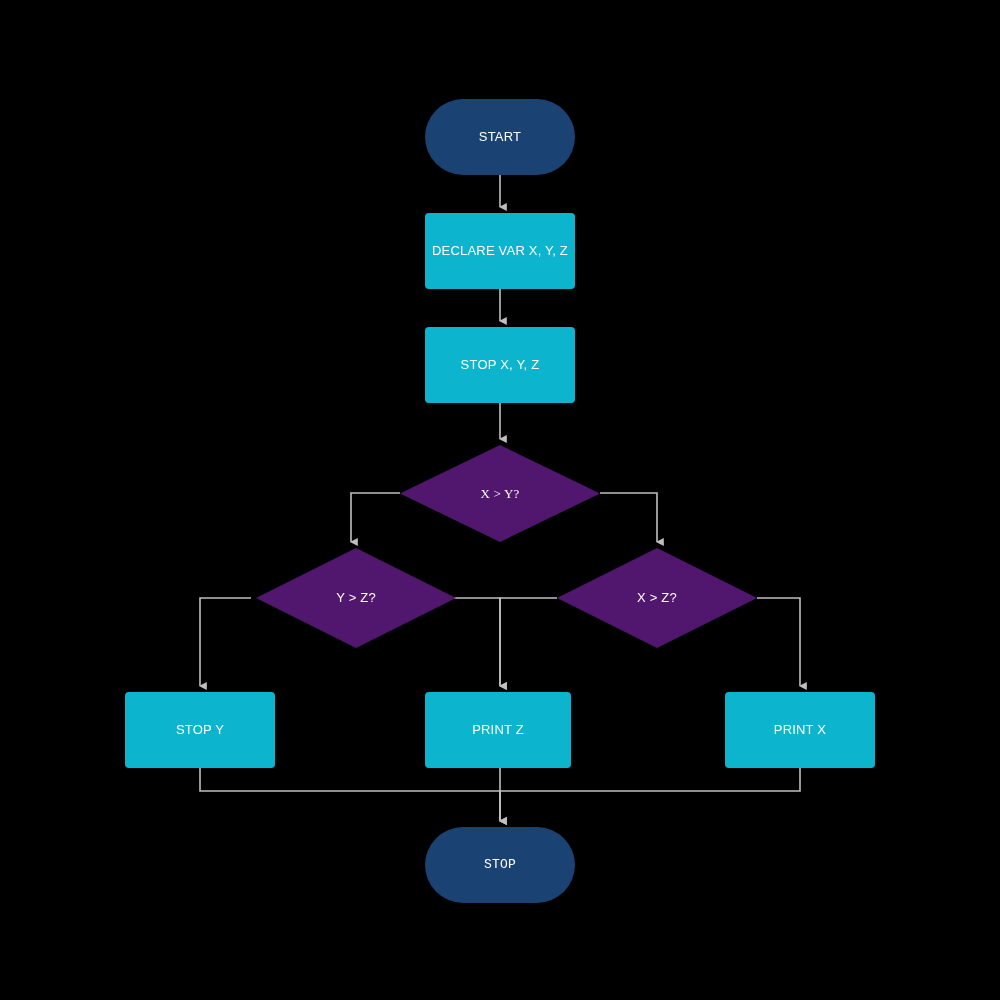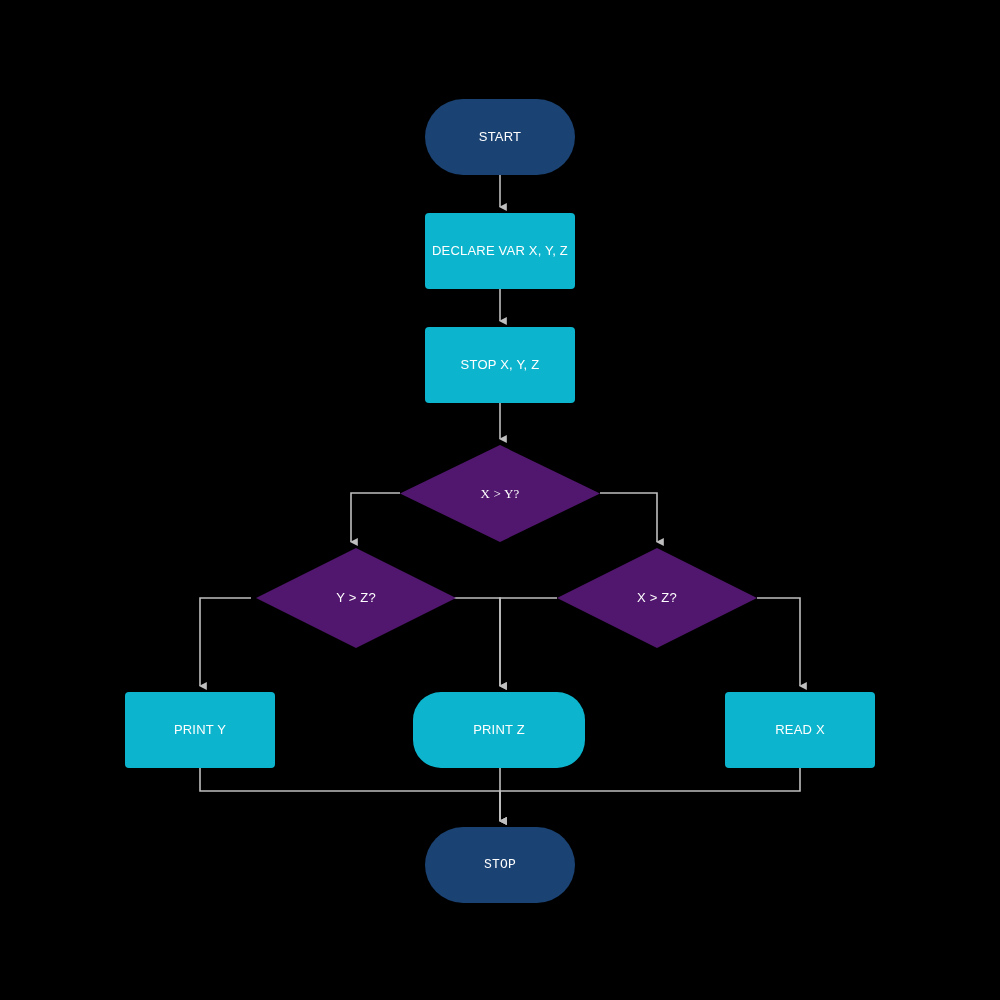--- a/index.html
+++ b/index.html
@@ -107,25 +107,25 @@
       </div>
       <div class="node node-decision" style="left: 256px; top: 548px; width: 200px; height: 100px;">
         <div class="diamond-shape"></div>
         <span class="node-label">Y &gt; Z?</span>
       </div>
       <div class="node node-decision" style="left: 557px; top: 548px; width: 200px; height: 100px;">
         <div class="diamond-shape"></div>
         <span class="node-label">X &gt; Z?</span>
       </div>
       <div class="node node-process" style="left: 125px; top: 692px; width: 150px; height: 76px;">
-        <span class="node-label">PRINT Y</span>
+        <span class="node-label">STOP Y</span>
       </div>
-      <div class="node node-process" style="left: 413px; top: 692px; width: 172px; height: 76px; border-radius: 28px;">
+      <div class="node node-process" style="left: 425px; top: 692px; width: 146px; height: 76px;">
         <span class="node-label">PRINT Z</span>
       </div>
       <div class="node node-process" style="left: 725px; top: 692px; width: 150px; height: 76px;">
-        <span class="node-label">READ X</span>
+        <span class="node-label">PRINT X</span>
       </div>
       <div class="node node-terminal" style="left: 425px; top: 827px; width: 150px; height: 76px; font-family: Liberation Mono, monospace;">
         <span class="node-label">STOP</span>
       </div>
     </div>
 </div>
 
 </body></html>

